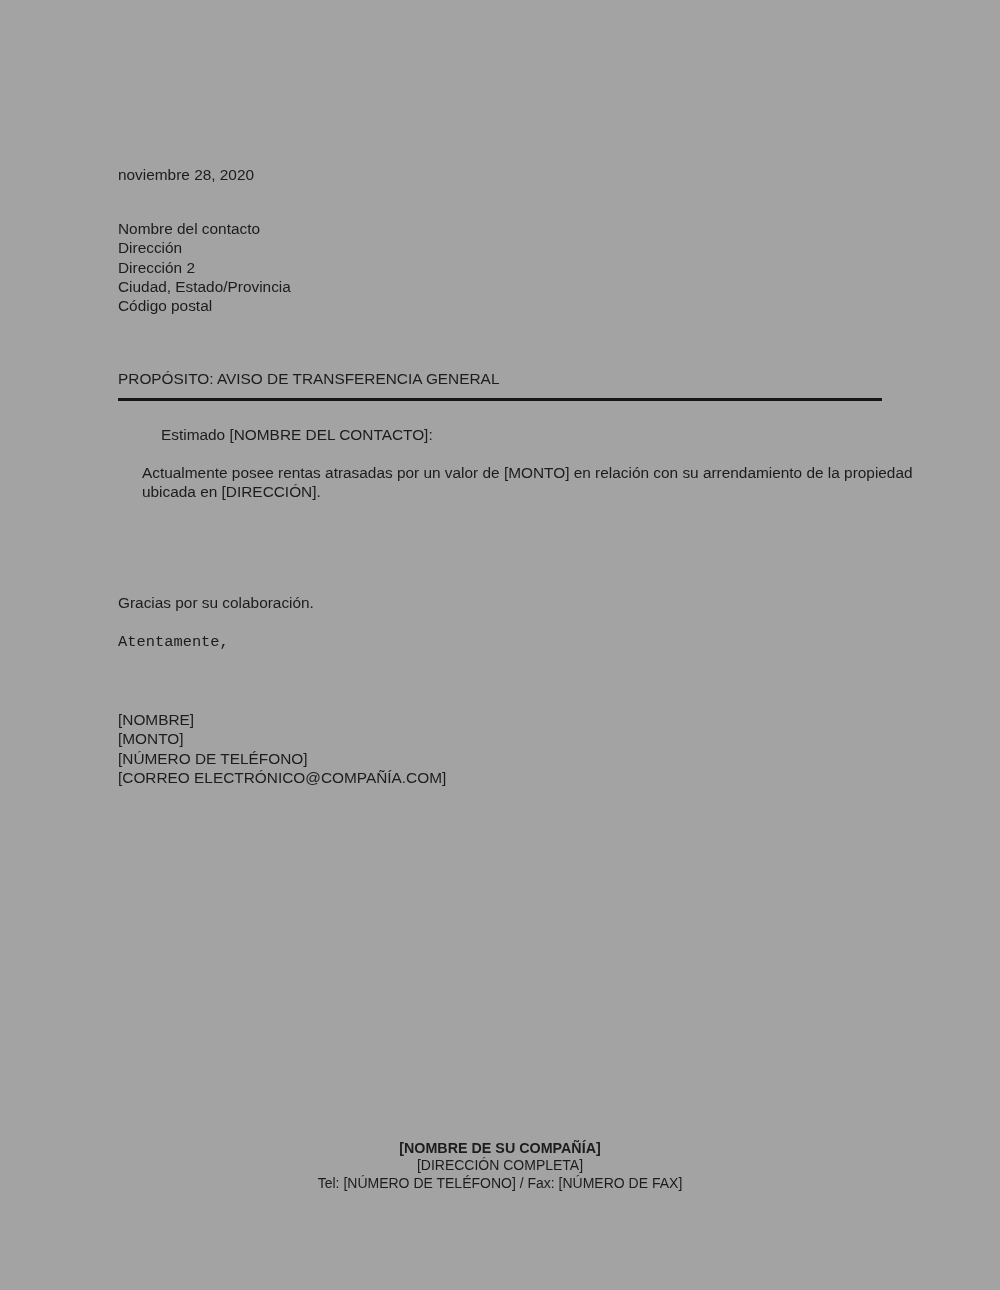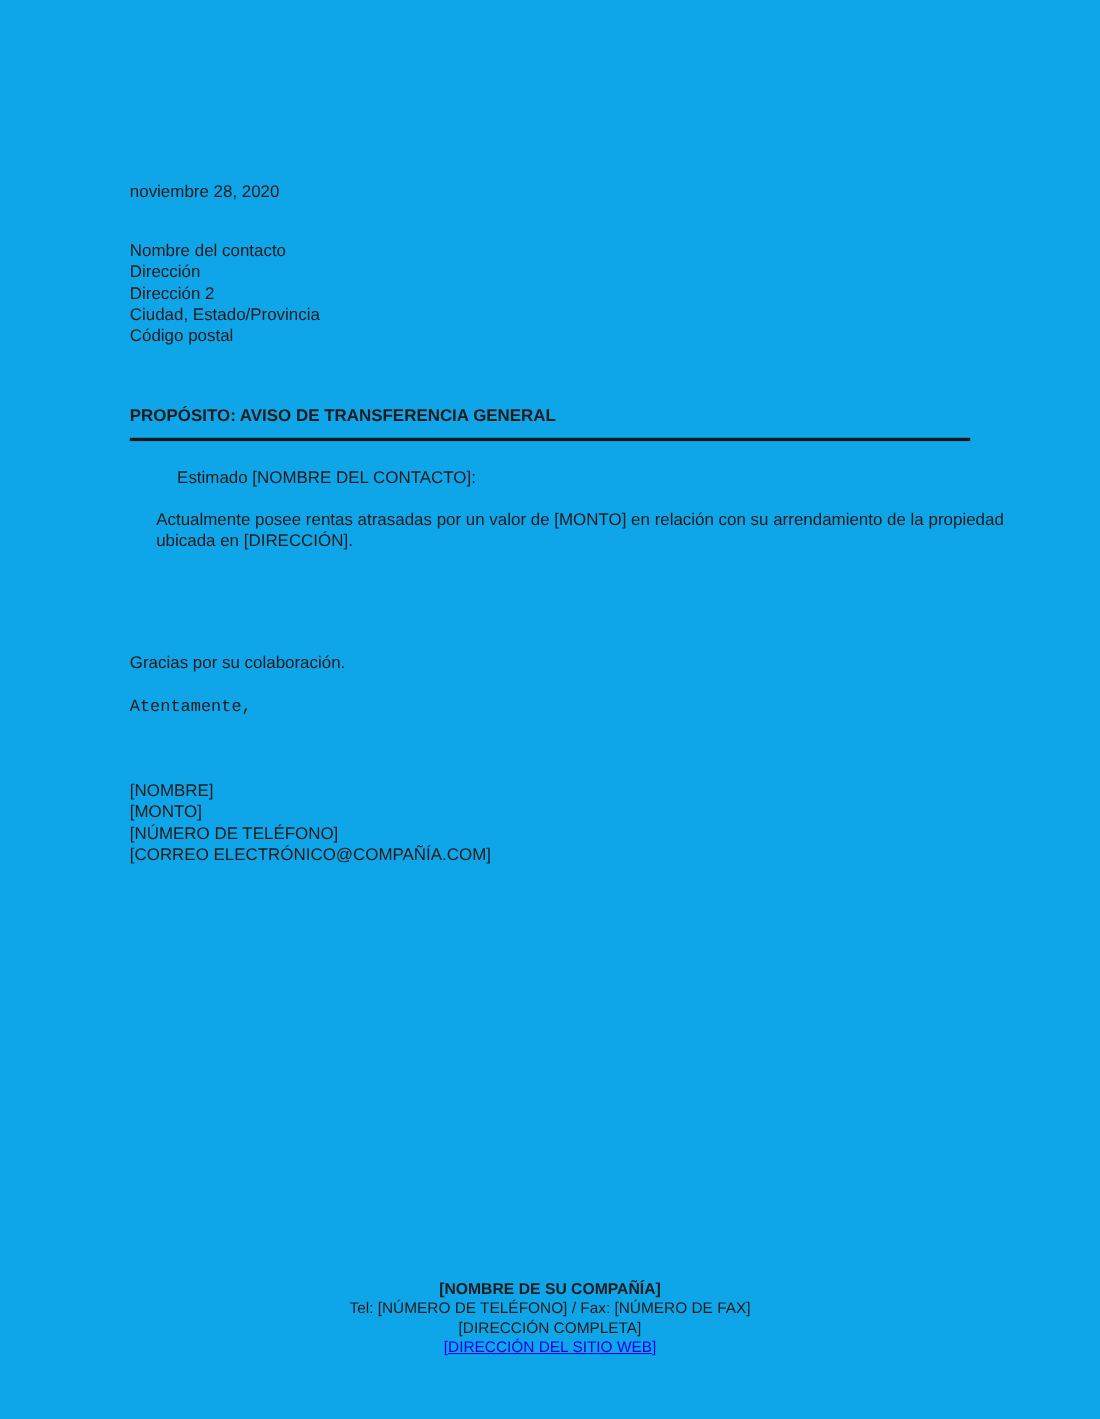--- a/index.html
+++ b/index.html
@@ -1,40 +1,40 @@
 <!DOCTYPE html>
 <html><head>
 <meta charset="utf-8">
 <style>
   html, body { margin: 0; padding: 0; background: #ffffff; }
   .page {
     position: relative;
     width: 1000px;
     height: 1290px;
-    background: #0ea5e9;
+    background: #a3a3a3;
     font-family: "Liberation Sans", sans-serif;
     font-size: 15.4px;
     line-height: 19.3px;
     color: #1c1c1c;
     overflow: hidden;
   }
   .abs { position: absolute; left: 118px; }
   .block { width: 775px; }
-  .subject { font-weight: bold; }
+  .subject { font-weight: normal; }
   .rule {
     position: absolute;
     left: 118px;
     width: 764px;
     height: 3px;
     background: #161616;
   }
   .footer {
     position: absolute;
     left: 0;
-    top: 1164px;
+    top: 1140px;
     width: 1000px;
     text-align: center;
     font-size: 14px;
     line-height: 17.3px;
   }
   .footer .company { font-weight: bold; font-size: 14.3px; }
   .footer a {
     color: #0000EE;
     text-decoration: underline;
     cursor: pointer;
@@ -70,18 +70,17 @@
 
   <div class="abs" style="top:710px;">
     <div>[NOMBRE]</div>
     <div>[MONTO]</div>
     <div>[NÚMERO DE TELÉFONO]</div>
     <div>[CORREO ELECTRÓNICO@COMPAÑÍA.COM]</div>
   </div>
 
   <div class="footer">
     <div class="company">[NOMBRE DE SU COMPAÑÍA]</div>
+    <div>[DIRECCIÓN COMPLETA]</div>
     <div>Tel: [NÚMERO DE TELÉFONO] / Fax: [NÚMERO DE FAX]</div>
-    <div>[DIRECCIÓN COMPLETA]</div>
-    <div><a href="#">[DIRECCIÓN DEL SITIO WEB]</a></div>
   </div>
 
 </div>
 
 </body></html>

